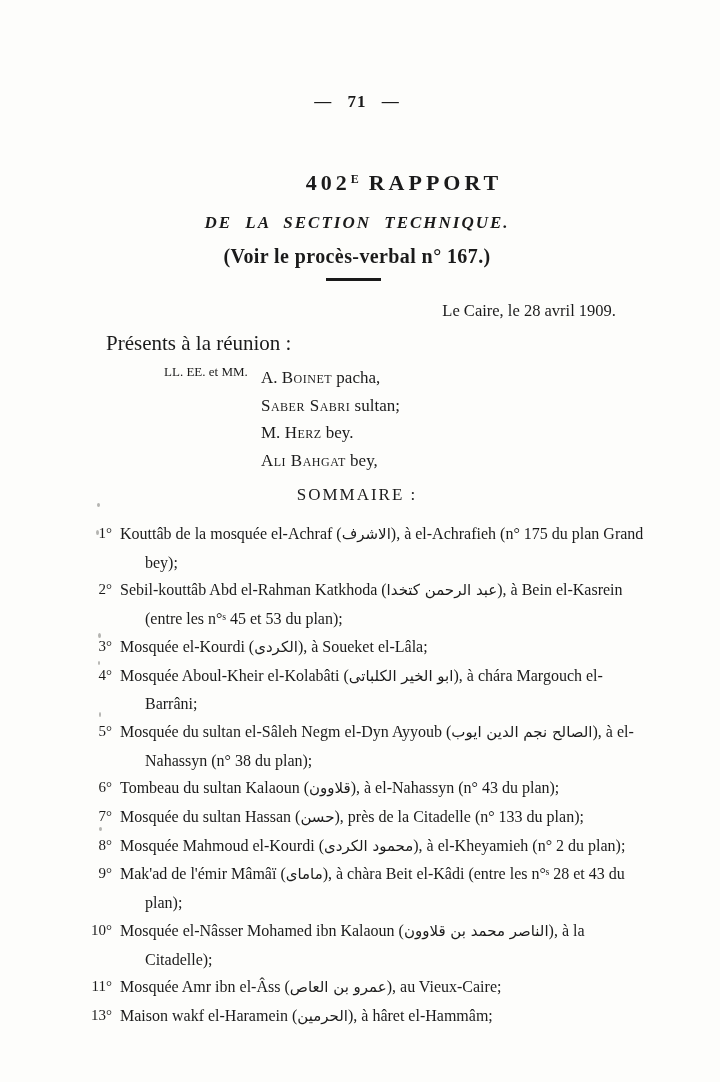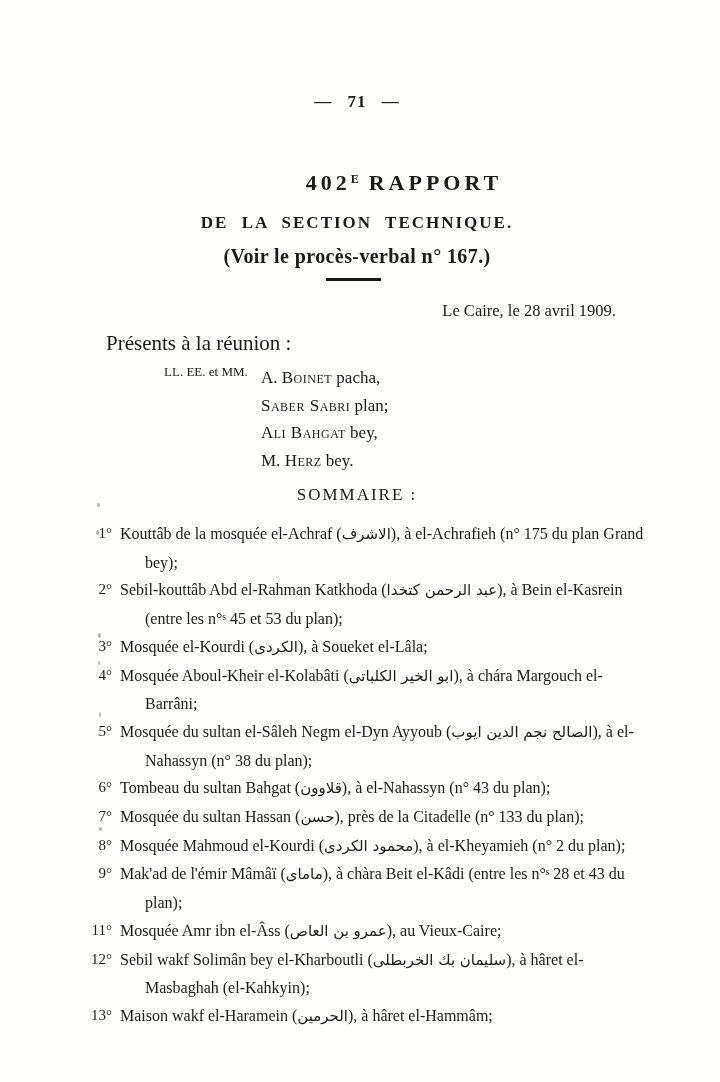--- a/index.html
+++ b/index.html
@@ -13,21 +13,21 @@
   }
   .centered { position: absolute; left: 0; width: 714px; text-align: center; }
   .page-number {
     top: 92px; font-weight: bold; font-size: 17px; letter-spacing: 1px; word-spacing: 10px;
   }
   .report-title {
     top: 170px; font-weight: bold; font-size: 22px; letter-spacing: 4px; padding-left: 47px;
   }
   .title-sup { font-size: 12px; vertical-align: 7px; letter-spacing: 1px; margin-right: 9px; }
   .report-subtitle {
-    top: 213px; font-weight: bold; font-size: 17px; letter-spacing: 2px; word-spacing: 7px;
+    top: 213px; font-weight: bold; font-size: 17px; letter-spacing: 2px; word-spacing: 7px; font-style: italic;
   }
   .reference-line {
     top: 245px; font-weight: bold; font-size: 20px; letter-spacing: 0.4px;
   }
   .divider-rule {
     position: absolute; top: 278px; left: 326px; width: 55px; height: 3px; background: #1a1a1a;
   }
   .dateline {
     position: absolute; top: 301px; right: 104px; font-size: 16.5px;
   }
@@ -68,25 +68,25 @@
 <div class="divider-rule"></div>
 
 <div class="dateline">Le Caire, le 28 avril 1909.</div>
 
 <div class="presents-label">Présents à la réunion :</div>
 
 <div class="attendees-intro">LL. EE. et MM.</div>
 <div class="attendees-names">
   <div class="attendee-line"><span>A. </span><span class="sc">Boinet</span><span> pacha,</span></div>
 
-  <div class="attendee-line"><span></span><span class="sc">Saber Sabri</span><span> plan;</span></div>
+  <div class="attendee-line"><span></span><span class="sc">Saber Sabri</span><span> sultan;</span></div>
+
+  <div class="attendee-line"><span>M. </span><span class="sc">Herz</span><span> bey.</span></div>
 
   <div class="attendee-line"><span></span><span class="sc">Ali Bahgat</span><span> bey,</span></div>
-
-  <div class="attendee-line"><span>M. </span><span class="sc">Herz</span><span> bey.</span></div>
 </div>
 
 <div class="centered sommaire-heading">SOMMAIRE :</div>
 <div class="sommaire-list">
   <div class="item">
     <span class="item-num">1°</span>
     <span class="item-text"><span>Kouttâb de la mosquée el-Achraf (</span><span class="ar">الاشرف</span><span>), à el-Achrafieh (n° 175 du plan Grand bey);</span></span>
   </div>
 
   <div class="item">
@@ -104,48 +104,48 @@
     <span class="item-text"><span>Mosquée Aboul-Kheir el-Kolabâti (</span><span class="ar">ابو الخير الكلباتى</span><span>), à chára Margouch el-Barrâni;</span></span>
   </div>
 
   <div class="item">
     <span class="item-num">5°</span>
     <span class="item-text"><span>Mosquée du sultan el-Sâleh Negm el-Dyn Ayyoub (</span><span class="ar">الصالح نجم الدين ايوب</span><span>), à el-Nahassyn (n° 38 du plan);</span></span>
   </div>
 
   <div class="item">
     <span class="item-num">6°</span>
-    <span class="item-text"><span>Tombeau du sultan Bahgat (</span><span class="ar">قلاوون</span><span>), à el-Nahassyn (n° 43 du plan);</span></span>
+    <span class="item-text"><span>Tombeau du sultan Kalaoun (</span><span class="ar">قلاوون</span><span>), à el-Nahassyn (n° 43 du plan);</span></span>
   </div>
 
   <div class="item">
     <span class="item-num">7°</span>
     <span class="item-text"><span>Mosquée du sultan Hassan (</span><span class="ar">حسن</span><span>), près de la Citadelle (n° 133 du plan);</span></span>
   </div>
 
   <div class="item">
     <span class="item-num">8°</span>
     <span class="item-text"><span>Mosquée Mahmoud el-Kourdi (</span><span class="ar">محمود الكردى</span><span>), à el-Kheyamieh (n° 2 du plan);</span></span>
   </div>
 
   <div class="item">
     <span class="item-num">9°</span>
     <span class="item-text"><span>Mak'ad de l'émir Mâmâï (</span><span class="ar">ماماى</span><span>), à chàra Beit el-Kâdi (entre les n°ˢ 28 et 43 du plan);</span></span>
   </div>
 
+  <div class="item">
+    <span class="item-num">10°</span>
+    <span class="item-text"><span>Mosquée el-Nâsser Mohamed ibn Kalaoun (</span><span class="ar">الناصر محمد بن قلاوون</span><span>), à la Citadelle);</span></span>
+  </div>
 
   <div class="item">
     <span class="item-num">11°</span>
     <span class="item-text"><span>Mosquée Amr ibn el-Âss (</span><span class="ar">عمرو بن العاص</span><span>), au Vieux-Caire;</span></span>
   </div>
 
-  <div class="item">
-    <span class="item-num">12°</span>
-    <span class="item-text"><span>Sebil wakf Solimân bey el-Kharboutli (</span><span class="ar">سليمان بك الخربطلى</span><span>), à hâret el-Masbaghah (el-Kahkyin);</span></span>
-  </div>
 
   <div class="item">
     <span class="item-num">13°</span>
     <span class="item-text"><span>Maison wakf el-Haramein (</span><span class="ar">الحرمين</span><span>), à hâret el-Hammâm;</span></span>
   </div>
 
 </div>
 
 <div class="speck" style="left:97px; top:503px; width:3px; height:4px;"></div>
 <div class="speck" style="left:96px; top:530px; width:3px; height:5px;"></div>

